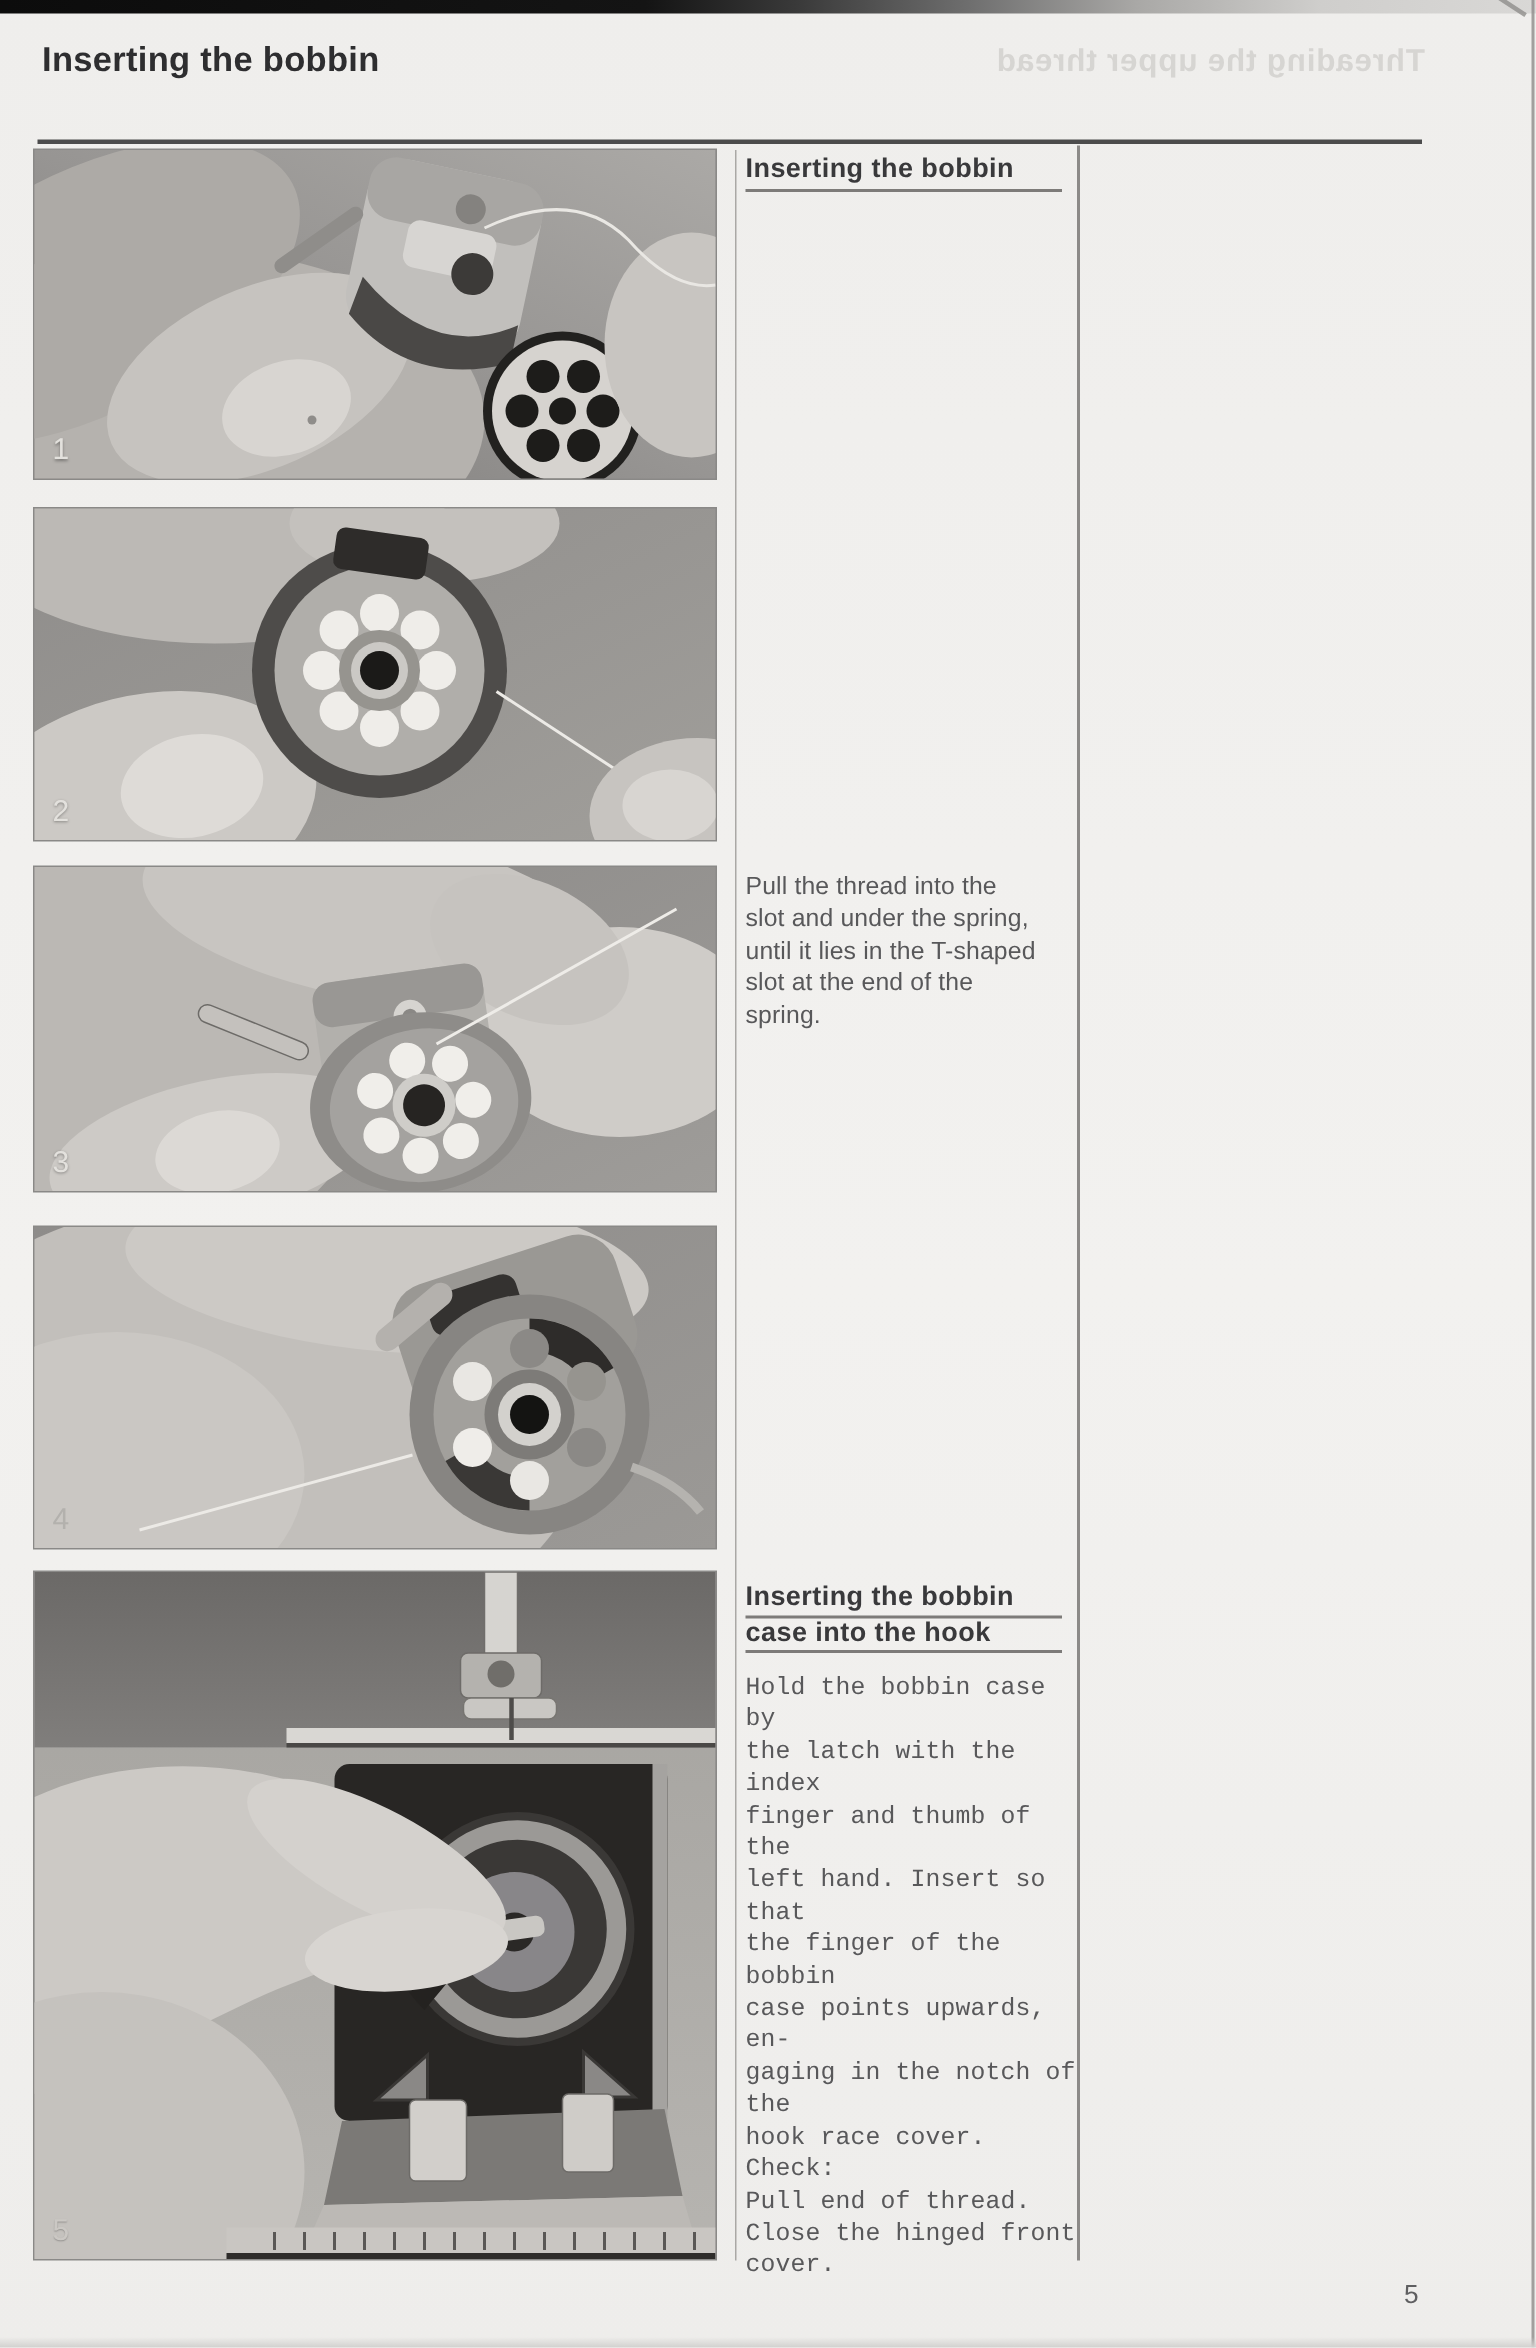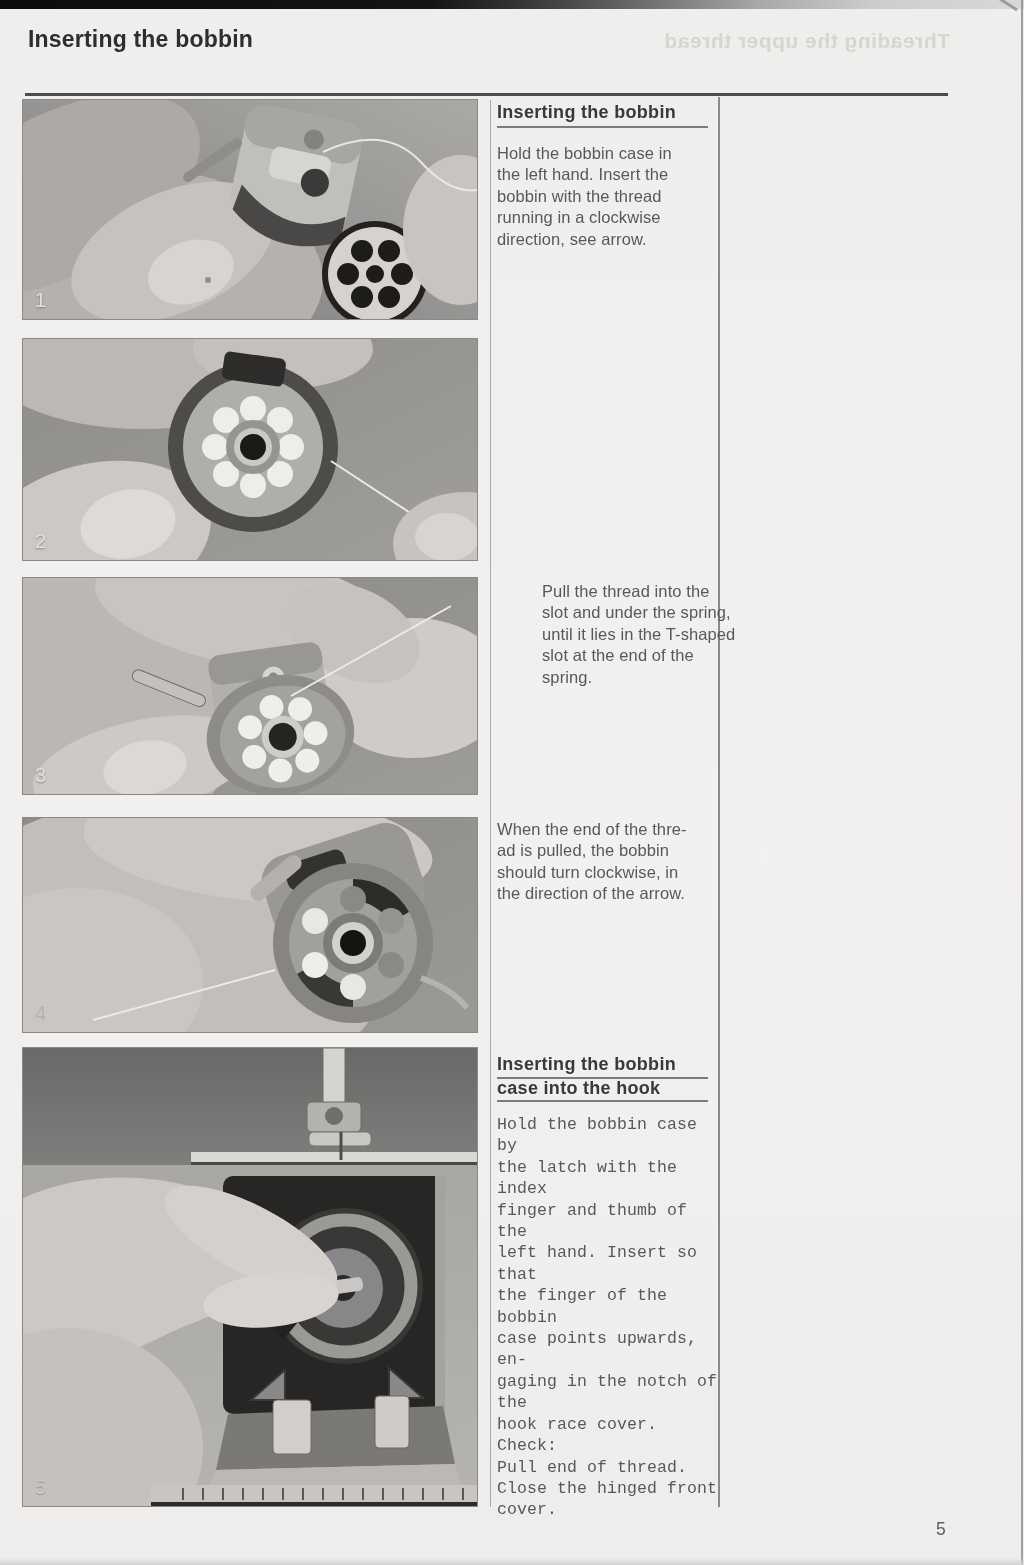--- a/index.html
+++ b/index.html
@@ -39,21 +39,21 @@
 
   .col-head { position:absolute; left:497px; width:218px; font-size:18px; font-weight:bold; color:#39393b; letter-spacing:.3px; }
   .head-rule { position:absolute; left:497px; width:211px; height:2px; background:#7d7b79; }
   .step-text { position:absolute; left:497px; width:226px; font-size:16.5px; line-height:21.4px;
     color:#58585a; white-space:pre-line; letter-spacing:.1px; }
 
   .h1  { top:102px; }
   .r1  { top:126px; }
   .t1  { top:143px; }
   .t2  { top:346px; }
-  .t3  { top:581px;margin-left:45px; }
+  .t3  { top:581px; }
   .t4  { top:819px; }
   .h2a { top:1054px; }
   .r2a { top:1077px; }
   .h2b { top:1078px; }
   .r2b { top:1100px; }
   .t5  { top:1114px;font-family:Liberation Mono, monospace; }
 
   .page-num { position:absolute; left:936px; top:1519px; font-size:17.5px; color:#5f5f61; }
 </style>
 </head>
@@ -287,34 +287,25 @@
         <path d="M160 440 V452 M180 440 V452 M200 440 V452 M220 440 V452 M240 440 V452 M260 440 V452 M280 440 V452 M300 440 V452 M320 440 V452 M340 440 V452 M360 440 V452 M380 440 V452 M400 440 V452 M420 440 V452 M440 440 V452" stroke="#5a5856" stroke-width="2"></path>
         <rect x="128" y="454" width="326" height="4" fill="#2e2c2a"></rect>
       </g>
     </svg>
     <span class="photo-num">5</span>
   </figure>
 
   <div class="col-head h1">Inserting the bobbin</div>
   <div class="head-rule r1"></div>
 
-  <div class="step-text t1">Hold the bobbin case in
-the left hand. Insert the
-bobbin with the thread
-running in a clockwise
-direction, see arrow.</div>
   <div class="step-text t3">Pull the thread into the
 slot and under the spring,
 until it lies in the T-shaped
 slot at the end of the
 spring.</div>
-  <div class="step-text t4">When the end of the thre-
-ad is pulled, the bobbin
-should turn clockwise, in
-the direction of the arrow.</div>
 
   <div class="col-head h2a">Inserting the bobbin</div>
   <div class="head-rule r2a"></div>
   <div class="col-head h2b">case into the hook</div>
   <div class="head-rule r2b"></div>
 
   <div class="step-text t5">Hold the bobbin case by
 the latch with the index
 finger and thumb of the
 left hand. Insert so that

